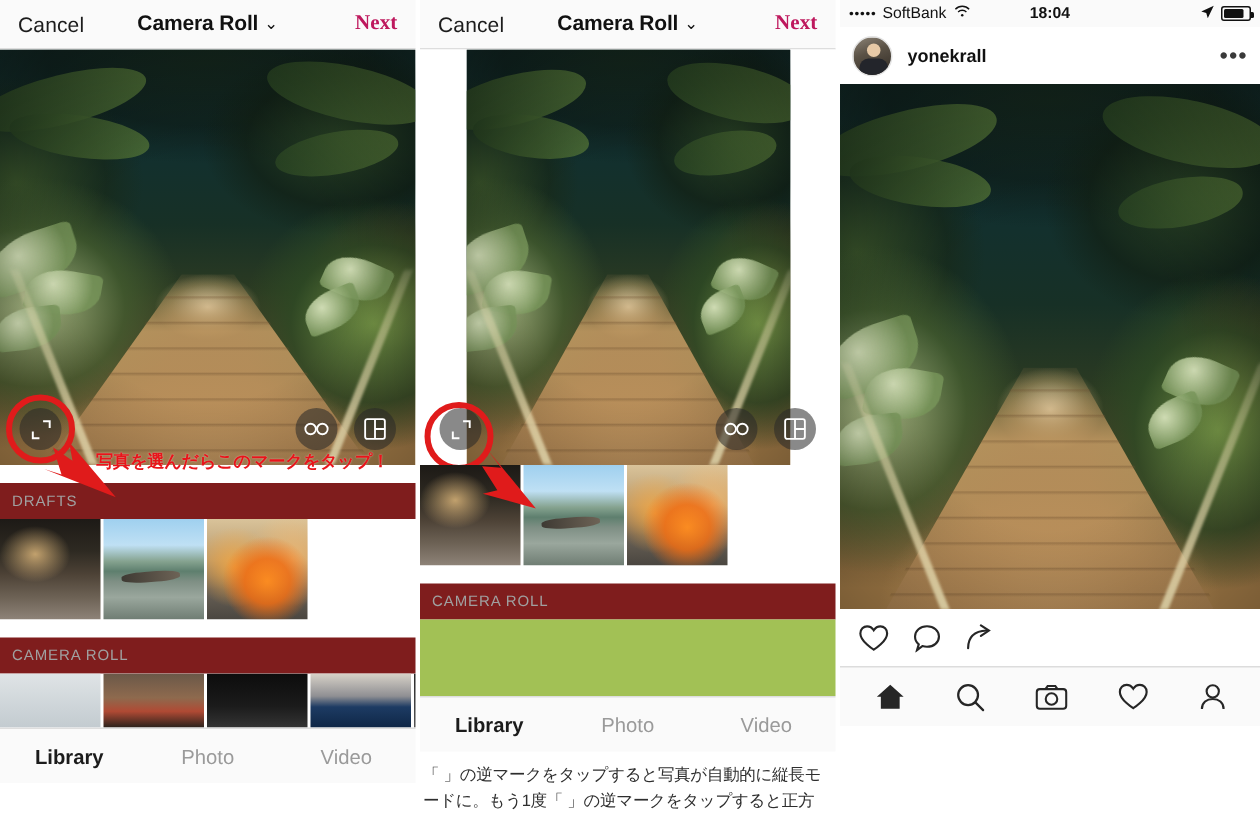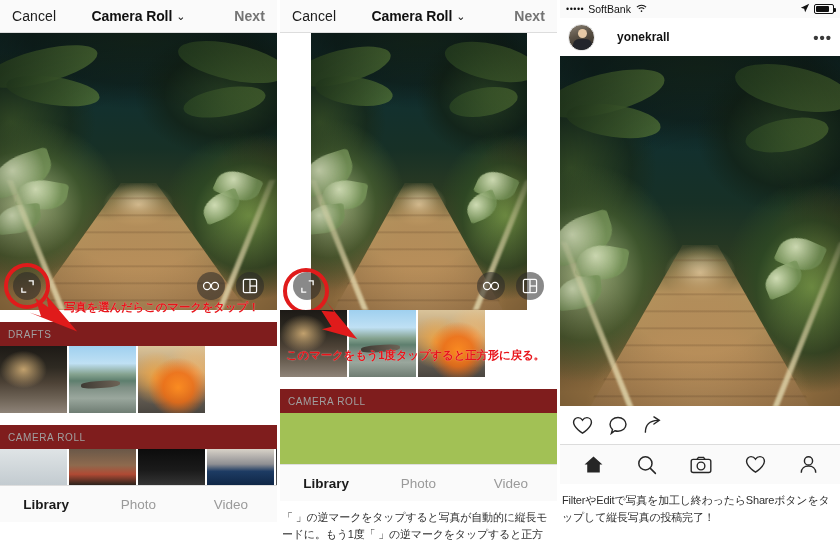--- a/index.html
+++ b/index.html
@@ -19,21 +19,21 @@
   
   .navbar {
     height: 33px; background: #fafafa; border-bottom: 1px solid #dddddd;
     display: flex; align-items: center; justify-content: space-between;
     padding: 0 12px; position: relative;
   }
   .nav-cancel { font-size: 14px; color: #1c1c1c; letter-spacing: .1px; }
   .nav-title-wrap { position:absolute; left:0; right:0; text-align:center; pointer-events:none; }
   .nav-title { font-size: 14px; font-weight: bold; color: #111; letter-spacing: -.1px; }
   .nav-chevron { font-size: 11px; color:#111; margin-left: 4px; position: relative; top: -1px; }
-  .nav-next { font-size: 14px; font-weight: bold; color: #737373; letter-spacing: .1px; position: relative; z-index: 2;}
+  .nav-next { font-size: 14px; font-weight: bold; color: #be185d; letter-spacing: .1px; position: relative; z-index: 2; font-family: Liberation Serif, serif;}
 
   
   .photo-area { position: relative; background: #fff; overflow: hidden; }
   .p1-photo { width: 277px; height: 277px; }
   .p2-photo { width: 277px; height: 277px; display:flex; justify-content:center; }
   .p2-inner { width: 216px; height: 277px; position: relative; overflow: hidden; }
 
   
   .garden { position: absolute; inset: 0; overflow: hidden;
     background:
@@ -173,21 +173,21 @@
   .batt::after { content:""; position:absolute; right:-3px; top:3px; width:2px; height:3.5px; background:#111; border-radius:0 1px 1px 0;}
 
   .ig-header { height: 38px; display:flex; align-items:center; padding: 0 8px; background:#fff; }
   .avatar {
     width: 27px; height: 27px; border-radius: 50%; flex:0 0 27px; overflow:hidden;
     background: linear-gradient(160deg,#8c8376 0%, #5b5246 40%, #2f2a24 100%);
     position: relative; border: 1px solid #e3e3e3;
   }
   .avatar::before { content:""; position:absolute; left:9px; top:4px; width:9px; height:9px; border-radius:50%; background:#e7c9a6; }
   .avatar::after { content:""; position:absolute; left:4px; top:14px; width:19px; height:14px; border-radius:6px 6px 0 0; background:#23252b; }
-  .ig-meta { margin-left: 22px; line-height: 1.25; }
+  .ig-meta { margin-left: 10px; line-height: 1.25; }
   .ig-user { font-size: 12px; font-weight: bold; color: #111; }
   .ig-loc { font-size: 10.5px; color: #3a3a3a; }
   .ig-loc .chev { color:#9b9b9b; font-size: 9px; margin-left:2px; }
   .ig-more { margin-left:auto; font-size: 15px; color: #3a3a3a; letter-spacing: 1px; line-height: .6; font-weight:bold;}
 
   .ig-photo { width: 280px; height: 350px; position: relative; overflow:hidden; }
 
   .ig-actions { height: 38px; display:flex; align-items:center; gap: 15px; padding: 0 12px; background:#fff; }
   .ig-tabbar {
     height: 40px; border-top: 1px solid #dcdcdc; background: #fafafa;
@@ -335,21 +335,20 @@
 
     <div class="thumb-row">
       <div class="thumb th-cafe"></div>
       <div class="thumb th-river"></div>
       <div class="thumb th-drinks"></div>
     </div>
 
     <svg class="arrow" style="left:26px;top:292px;" width="56" height="56" viewBox="0 0 56 56">
       <path d="M32 52 L10 6 L16 20 L4 16 L10 34 L0 34 Z" fill="#e01b1b" transform="rotate(-14 28 28) translate(14 0)"></path>
     </svg>
-    <div class="anno" style="left:6px;top:348px;">このマークをもう1度タップすると正方形に戻る。</div>
 
     <div class="section-label">CAMERA ROLL</div>
 
     <div class="green-block"></div>
 
     <div class="tabs">
       <div class="tab active">Library</div>
       <div class="tab">Photo</div>
       <div class="tab">Video</div>
     </div>
@@ -362,20 +361,21 @@
     <div class="ios-status" style="position:relative;">
       <span class="dots">•••••</span>
       <span class="carrier">SoftBank</span>
       <span class="wifi">
         <svg width="11" height="9" viewBox="0 0 12 9" fill="none" stroke="#111" stroke-width="1.1">
           <path d="M1 3 A7 7 0 0 1 11 3"></path>
             <path d="M3 5 A4.4 4.4 0 0 1 9 5"></path>
             <circle cx="6" cy="7.4" r=".9" fill="#111" stroke="none"></circle>
         </svg>
       </span>
+      <span class="clock">18:04</span>
       <span class="status-right">
         <span>
           <svg width="10" height="10" viewBox="0 0 12 12">
               <path d="M11 1 L1 5.6 L5 6.8 L6.2 11 Z" fill="#111"></path>
             </svg>
         </span>
         <span class="batt"></span>
       </span>
     </div>
 
@@ -450,16 +450,15 @@
         </svg>
       </span>
       <span>
         <svg class="ic" width="19" height="19" viewBox="0 0 20 20" fill="none" stroke="#262626" stroke-width="1.5">
           <circle cx="10" cy="6.2" r="4.3"></circle>
             <path d="M2.4 18.6 C2.4 14 5.8 11.6 10 11.6 C14.2 11.6 17.6 14 17.6 18.6"></path>
         </svg>
       </span>
     </div>
 
-    <div class="caption">FilterやEditで写真を加工し終わったらShareボタンをタップして縦長写真の投稿完了！</div>
   </div>
 
 </div>
 
 </body></html>

